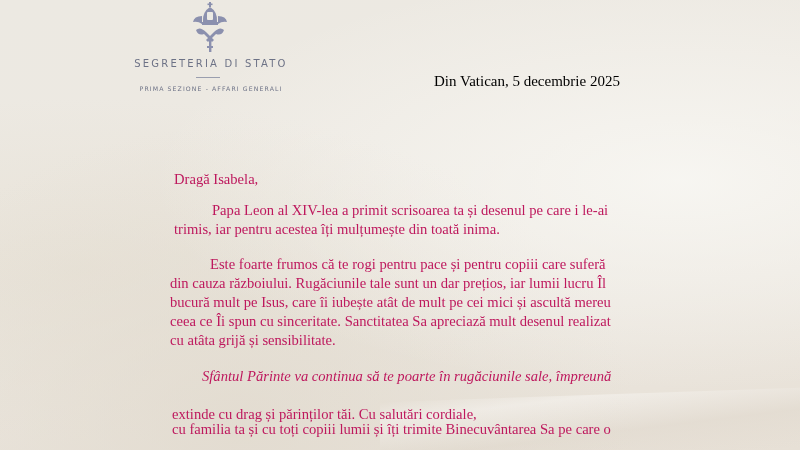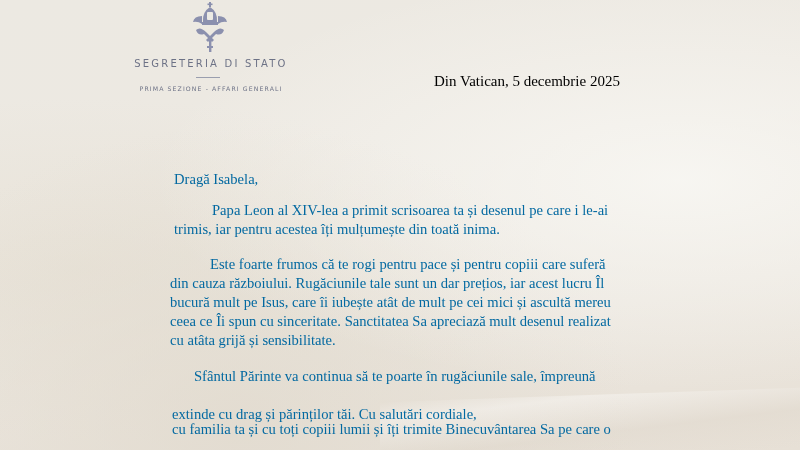--- a/index.html
+++ b/index.html
@@ -68,21 +68,21 @@
     
     .date-line {
       position: absolute;
       left: 434px; top: 73px;
       font-size: 15px;
       color: #000000;
     }
 
     
     .text {
-      color: #0369a1;
+      color: #be185d;
       font-size: 14.6px;
       line-height: 19px;
     }
     .salutation {
       position: absolute;
       left: 174px; top: 170px;
     }
     .line {
       position: absolute;
       white-space: nowrap;
@@ -123,23 +123,23 @@
 
 <div class="text salutation">Dragă Isabela,</div>
 
 <div>
   <div class="text line" style="left:212px; top:201px;text-align:right;">Papa Leon al XIV-lea a primit scrisoarea ta și desenul pe care i le-ai</div>
   <div class="text line" style="left:174px; top:220px;">trimis, iar pentru acestea îți mulțumește din toată inima.</div>
 </div>
 
 <div>
   <div class="text line" style="left:210px; top:255px;">Este foarte frumos că te rogi pentru pace și pentru copiii care suferă</div>
-  <div class="text line" style="left:170px; top:274px;">din cauza războiului. Rugăciunile tale sunt un dar prețios, iar acest lucru Îl</div>
+  <div class="text line" style="left:170px; top:274px;">din cauza războiului. Rugăciunile tale sunt un dar prețios, iar lumii lucru Îl</div>
   <div class="text line" style="left:170px; top:293px;">bucură mult pe Isus, care îi iubește atât de mult pe cei mici și ascultă mereu</div>
   <div class="text line" style="left:170px; top:312px;">ceea ce Îi spun cu sinceritate. Sanctitatea Sa apreciază mult desenul realizat</div>
   <div class="text line" style="left:170px; top:331px;">cu atâta grijă și sensibilitate.</div>
 </div>
 
 <div>
-  <div class="text line" style="left:194px; top:367px;">Sfântul Părinte va continua să te poarte în rugăciunile sale, împreună</div>
+  <div class="text line" style="left:202px; top:367px;font-style:italic;">Sfântul Părinte va continua să te poarte în rugăciunile sale, împreună</div>
   <div class="text line" style="left:172px; top:386px;margin-top:34px;">cu familia ta și cu toți copiii lumii și îți trimite Binecuvântarea Sa pe care o</div>
   <div class="text line" style="left:172px; top:405px;">extinde cu drag și părinților tăi. Cu salutări cordiale,</div>
 </div>
 
 </body></html>

